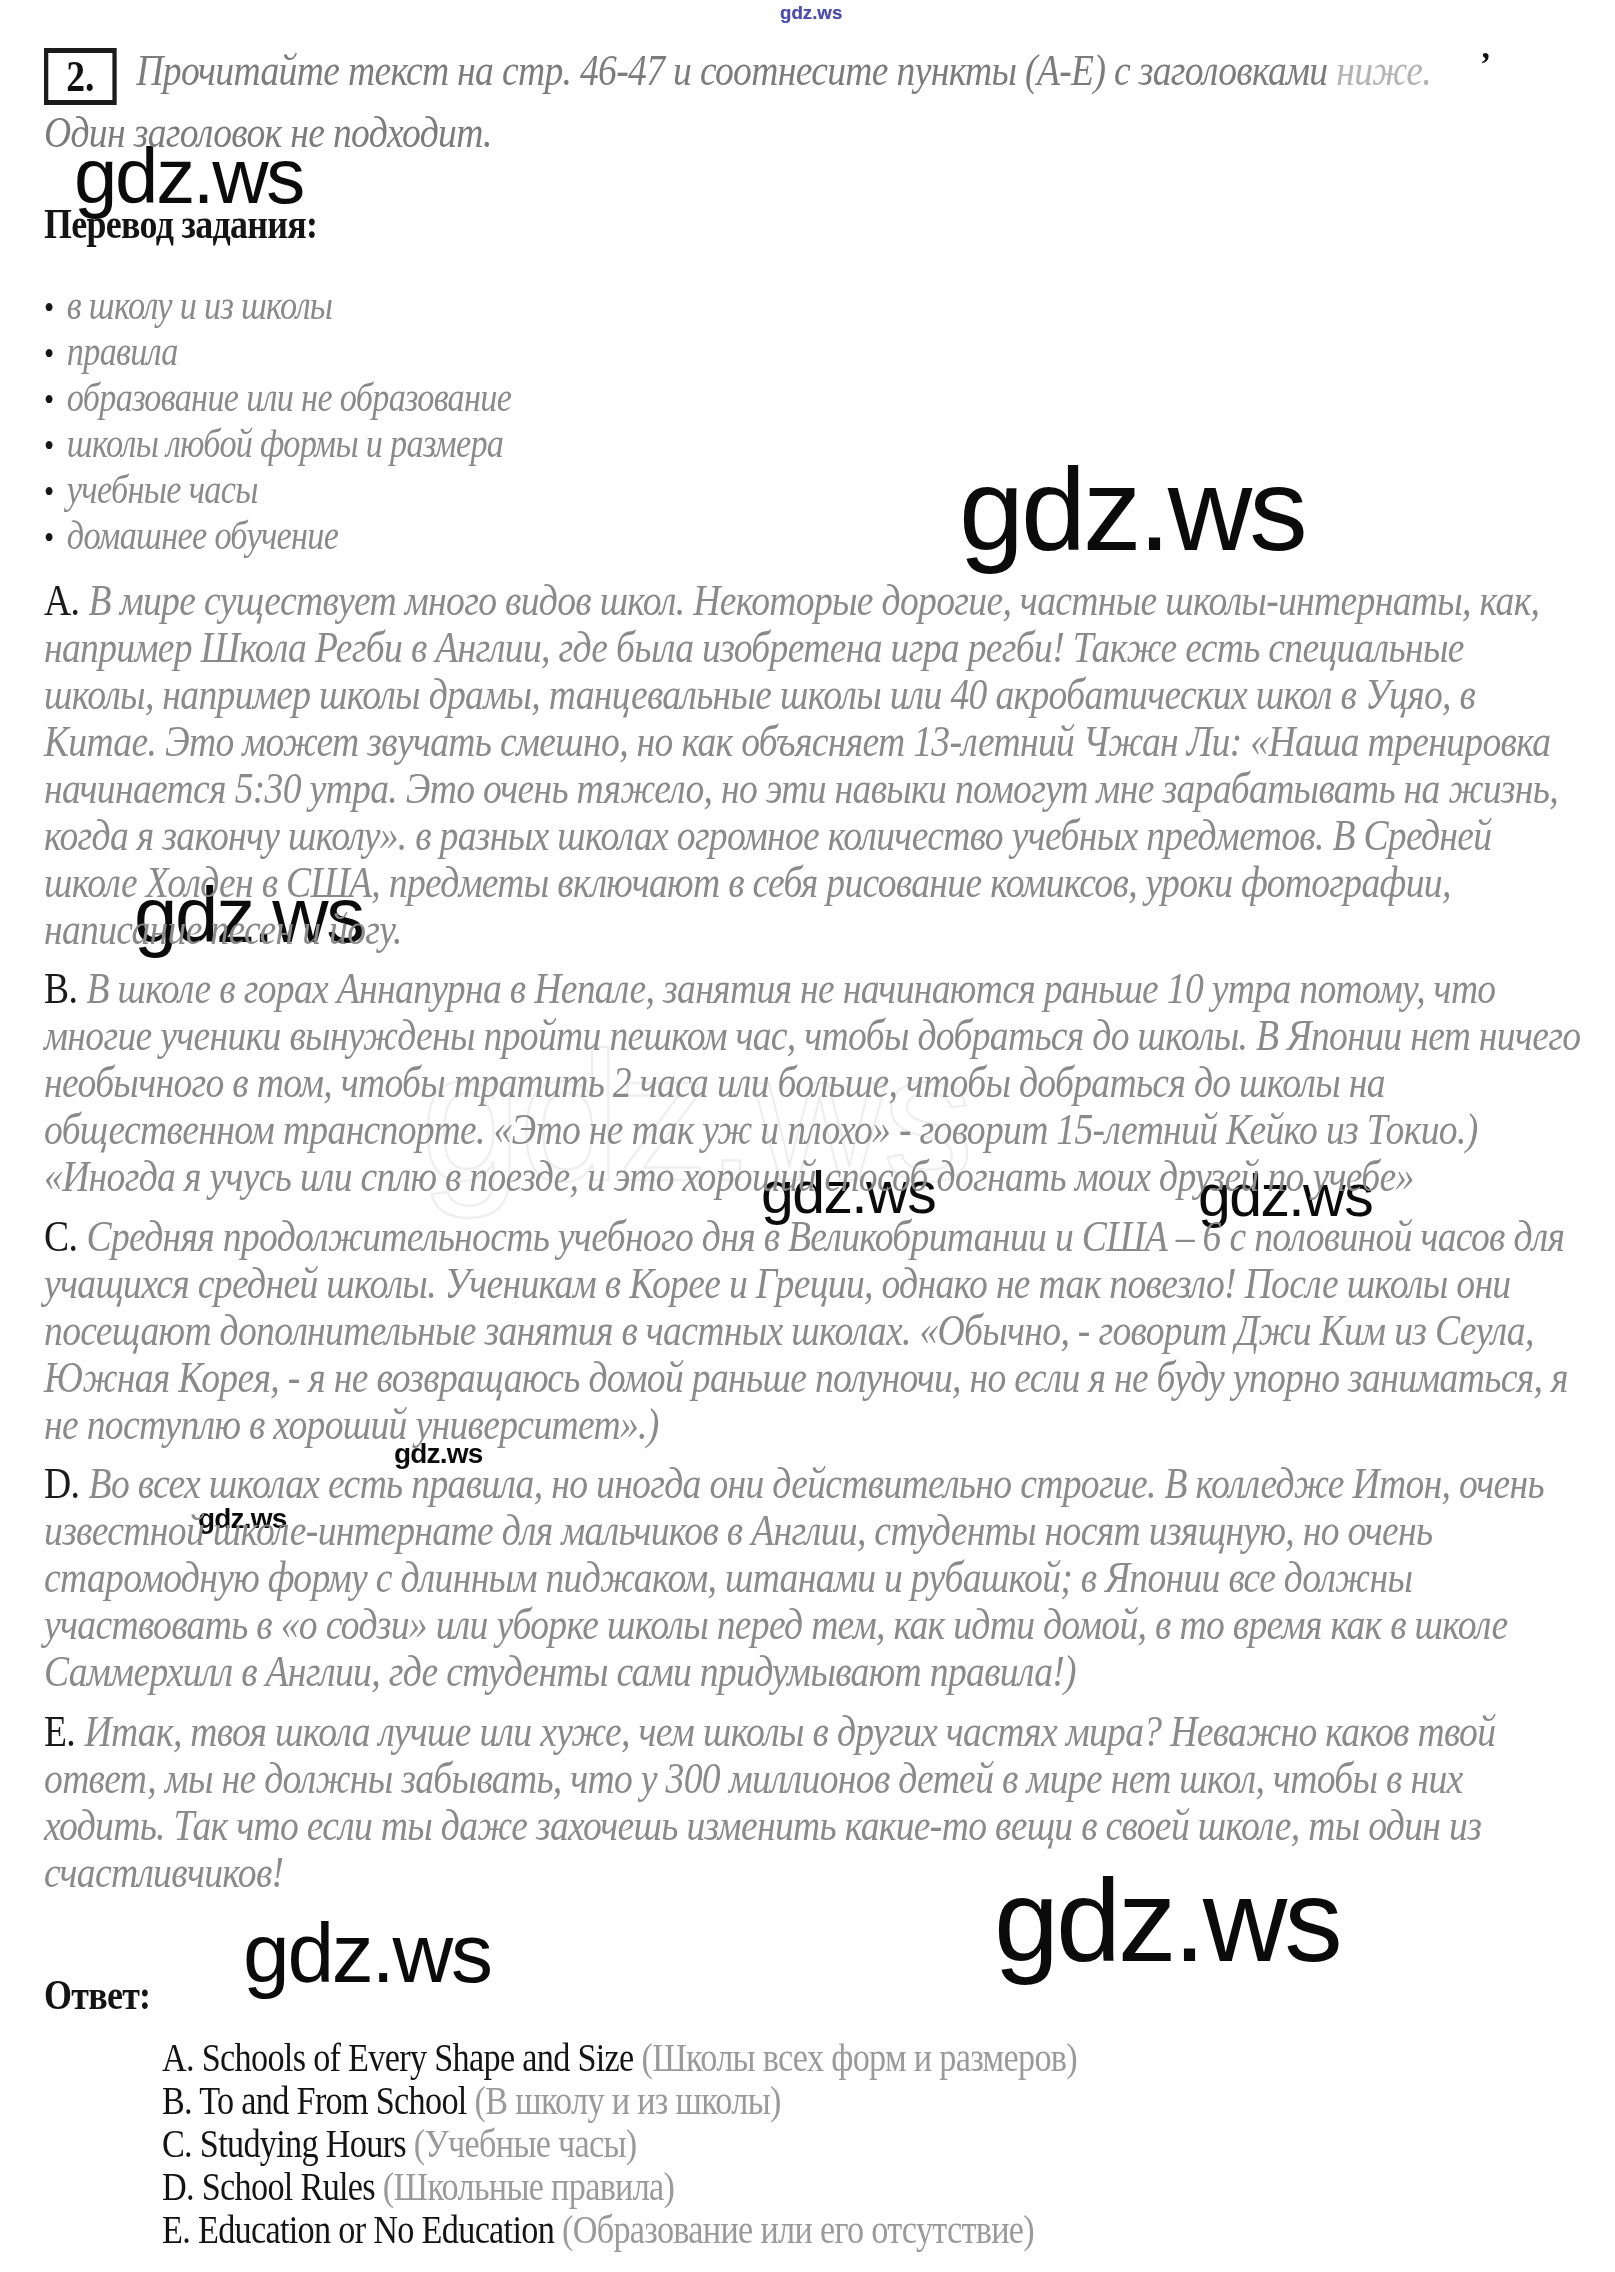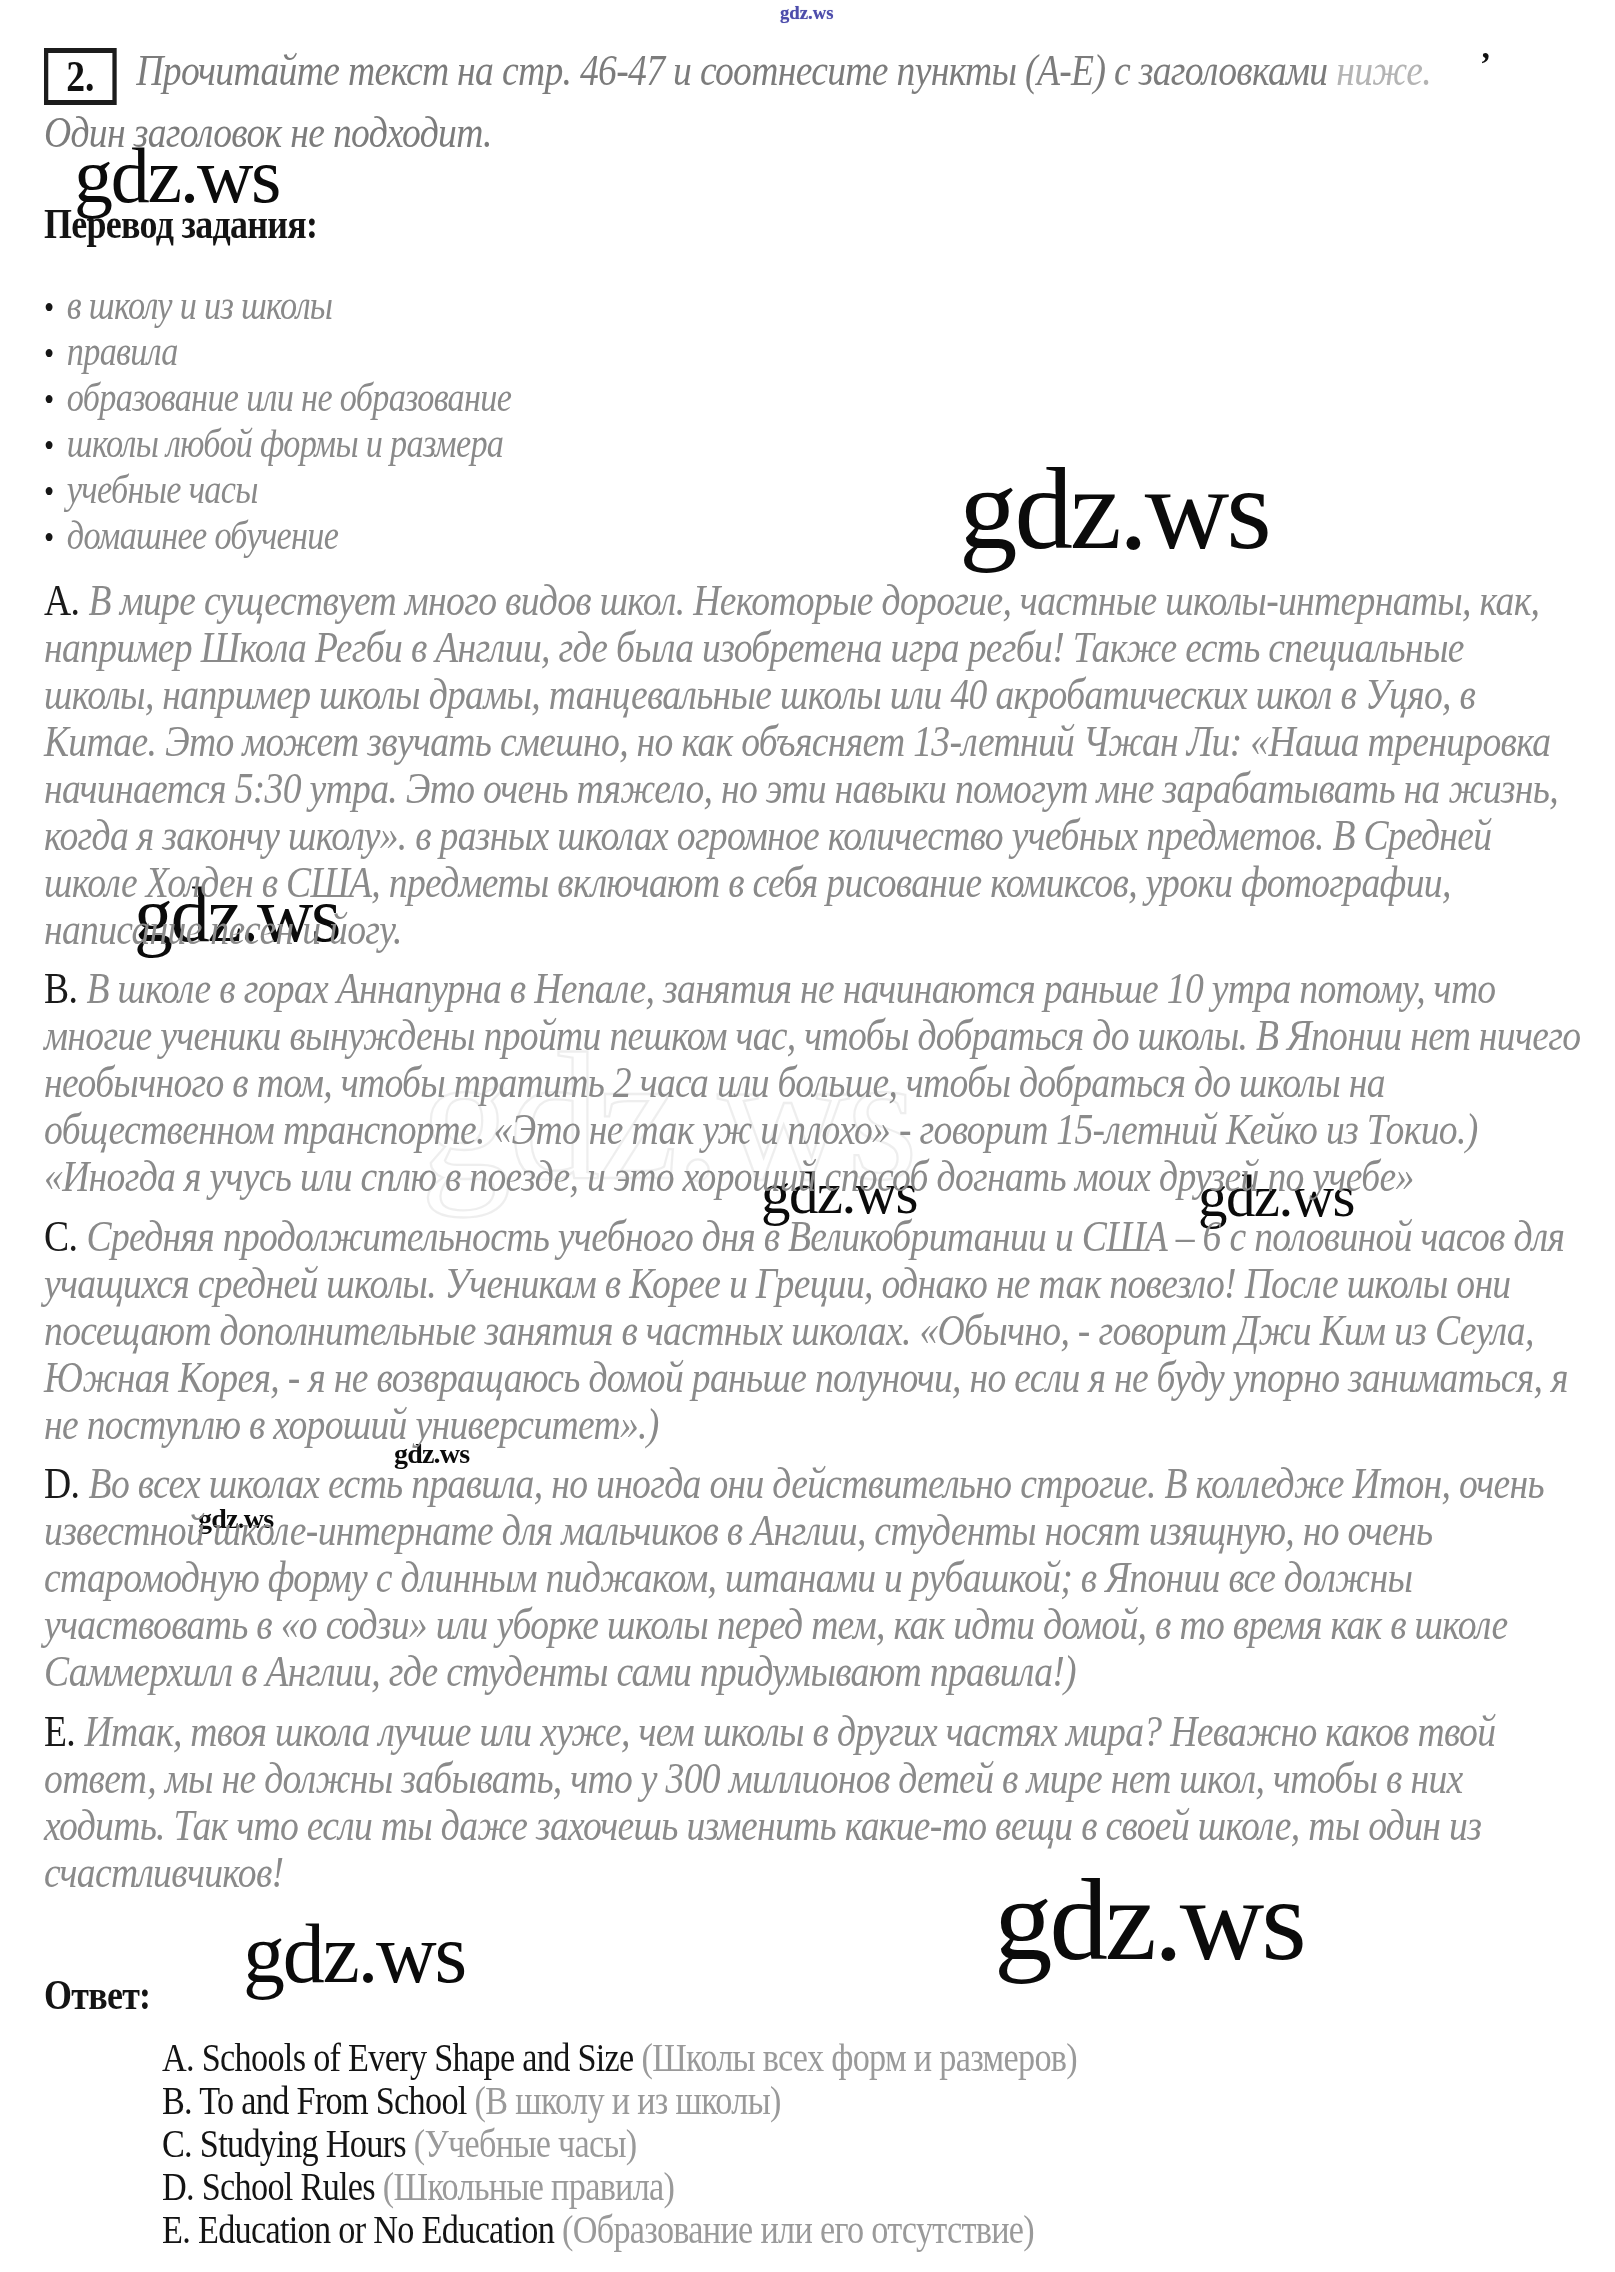--- a/index.html
+++ b/index.html
@@ -44,21 +44,21 @@
   .answer-heading{
     font-weight:bold;font-size:42px;color:#141414;margin-top:75px;
     letter-spacing:-0.8px;
   }
   .answers{list-style:none;margin:17px 0 0 0;padding:0 0 0 138px;}
   .answers li{font-size:40px;line-height:43px;letter-spacing:-0.8px;}
   .answers .en{color:#141414;}
   .answers .ru{color:#9a9a9a;}
   
   .wm{
-    position:absolute;font-family:Liberation Serif, serif;
+    position:absolute;font-family:Liberation Sans, sans-serif;
     font-weight:500;color:#0b0b0b;letter-spacing:-1.6px;white-space:nowrap;
   }
   .wm-xl{font-size:117px;letter-spacing:-3.1px;}
   .wm-lg{font-size:78px;letter-spacing:-2.3px;}
   .wm-md{font-size:59px;}
   .wm-sm{font-size:28px;font-weight:700;letter-spacing:-0.8px;}
   .wm-blue{
     font-size:18.7px;font-weight:600;color:#4d4dab;letter-spacing:0;
     text-shadow:0 0 0.8px #8888cc;
   }

